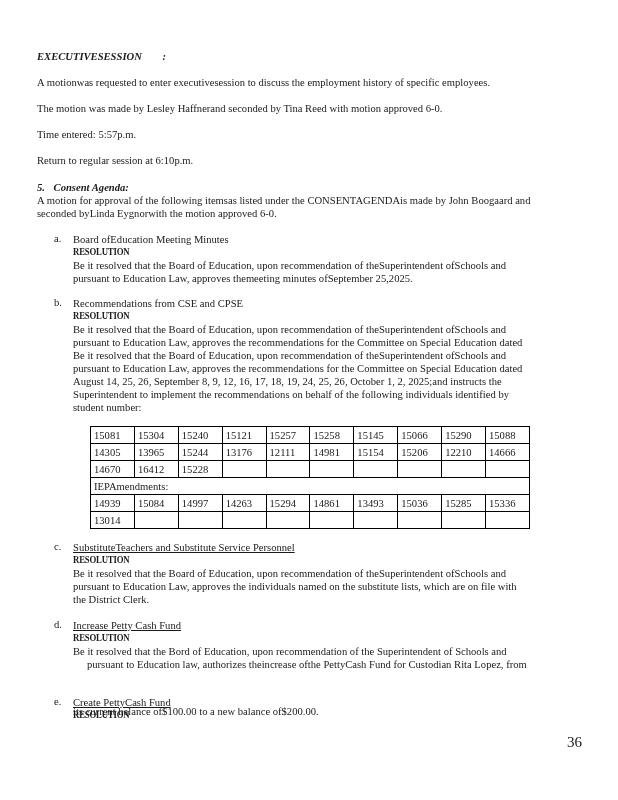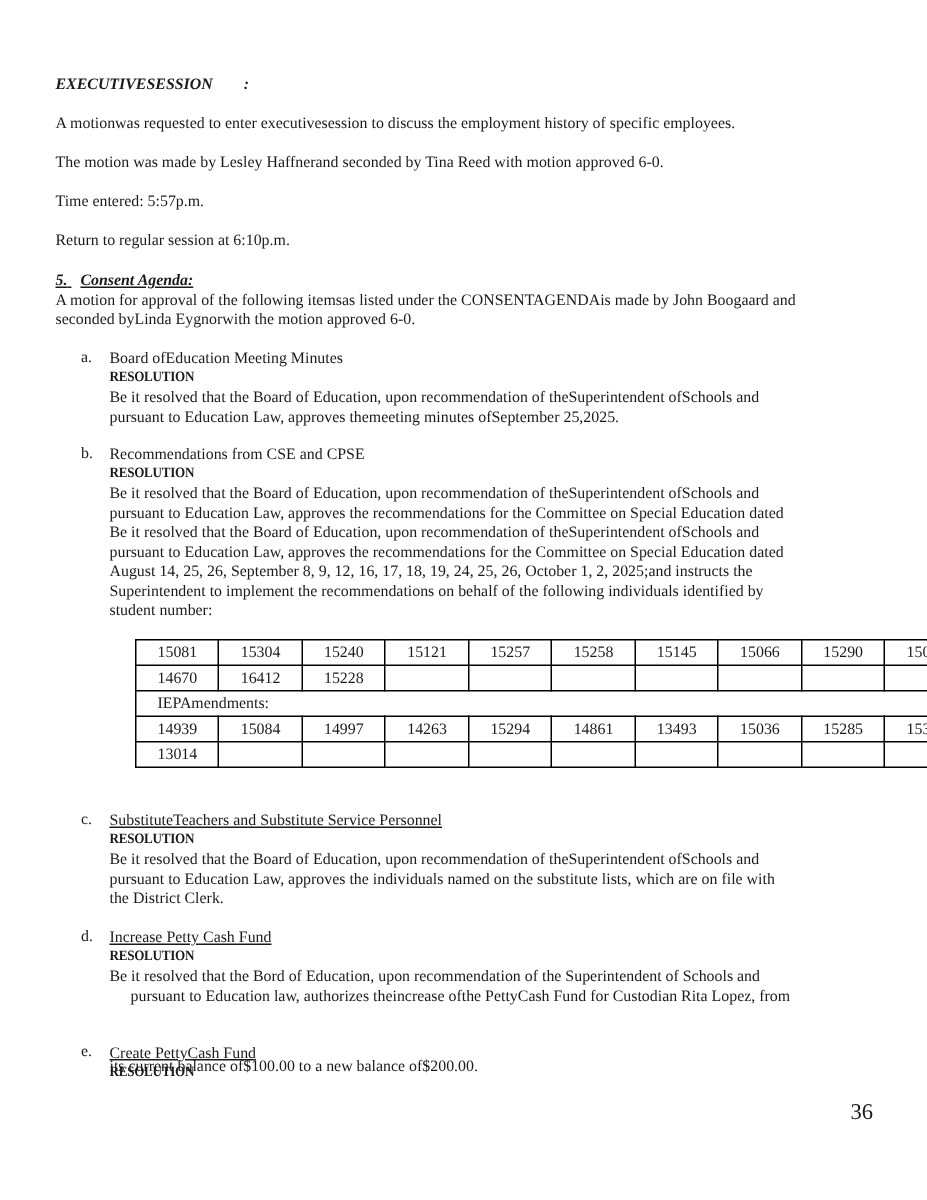--- a/index.html
+++ b/index.html
@@ -6,36 +6,36 @@
   body { width:618px; height:800px; position:relative; overflow:hidden;
          font-family:"Liberation Serif", "DejaVu Serif", serif; color:#1a1a1a; font-size:10.6px; }
   .abs { position:absolute; white-space:nowrap; }
   .p { position:absolute; left:37px; white-space:nowrap; line-height:13px; }
   .bi { font-weight:bold; font-style:italic; }
   .ind { position:absolute; left:73px; white-space:nowrap; line-height:13px; }
   .letter { position:absolute; left:54px; white-space:nowrap; }
   .res { font-weight:bold; font-size:9.5px; transform:scaleX(0.92); transform-origin:left; letter-spacing:-0.2px; }
   .u { text-decoration:underline; }
   table.ids { position:absolute; left:90px; top:426px; border-collapse:collapse; width:440px; }
-  table.ids td { border:1px solid #000; height:16px; padding:0 14px; font-size:10.6px; line-height:15px; width:44px; }
+  table.ids td { border:1px solid #000; height:16px; padding:0 3px; font-size:10.6px; line-height:15px; width:44px; }
   .page-num { position:absolute; left:567px; top:734px; font-size:15px; }
 </style>
 </head>
 <body>
 
 <div class="abs bi" style="left:37px; top:51px;">
   <span>EXECUTIVESESSION</span>
   <span style="margin-left:18px;">:</span>
 </div>
 <div class="p" style="top:76px;">A motionwas  requested  to enter  executivesession   to discuss  the employment history of specific employees.</div>
 <div class="p" style="top:102px;">The motion was  made by  Lesley Haffnerand  seconded  by Tina Reed with  motion approved  6-0.</div>
 <div class="p" style="top:128px;">Time entered:  5:57p.m.</div>
 <div class="p" style="top:154px;">Return  to regular  session  at 6:10p.m.</div>
 
-<div class="p bi" style="top:181px;text-decoration:underline;">
+<div class="p bi" style="top:181px;">
   <span>5.</span>
   <span style="margin-left:6px;">Consent Agenda:</span>
 </div>
 <div class="p" style="top:194px;">A motion for approval  of the following  itemsas  listed  under  the CONSENTAGENDAis made by  John Boogaard and</div>
 <div class="p" style="top:207px;">seconded  byLinda  Eygnorwith  the motion approved  6-0.</div>
 
 <div class="letter" style="top:233px;">a.</div>
 <div class="ind" style="top:233px;">Board ofEducation  Meeting Minutes</div>
 <div class="ind res" style="top:246px;">RESOLUTION</div>
 <div class="ind" style="top:259px;">Be it resolved  that the Board of Education,  upon recommendation  of theSuperintendent   ofSchools and</div>
@@ -58,20 +58,32 @@
         <td>15081</td>
         <td>15304</td>
         <td>15240</td>
         <td>15121</td>
         <td>15257</td>
         <td>15258</td>
         <td>15145</td>
         <td>15066</td>
         <td>15290</td>
         <td>15088</td>
+      </tr>
+      <tr>
+        <td>14305</td>
+        <td>13965</td>
+        <td>15244</td>
+        <td>13176</td>
+        <td>12111</td>
+        <td>14981</td>
+        <td>15154</td>
+        <td>15206</td>
+        <td>12210</td>
+        <td>14666</td>
       </tr>
       <tr>
         <td>14670</td>
         <td>16412</td>
         <td>15228</td>
         <td></td>
         <td></td>
         <td></td>
         <td></td>
         <td></td>

